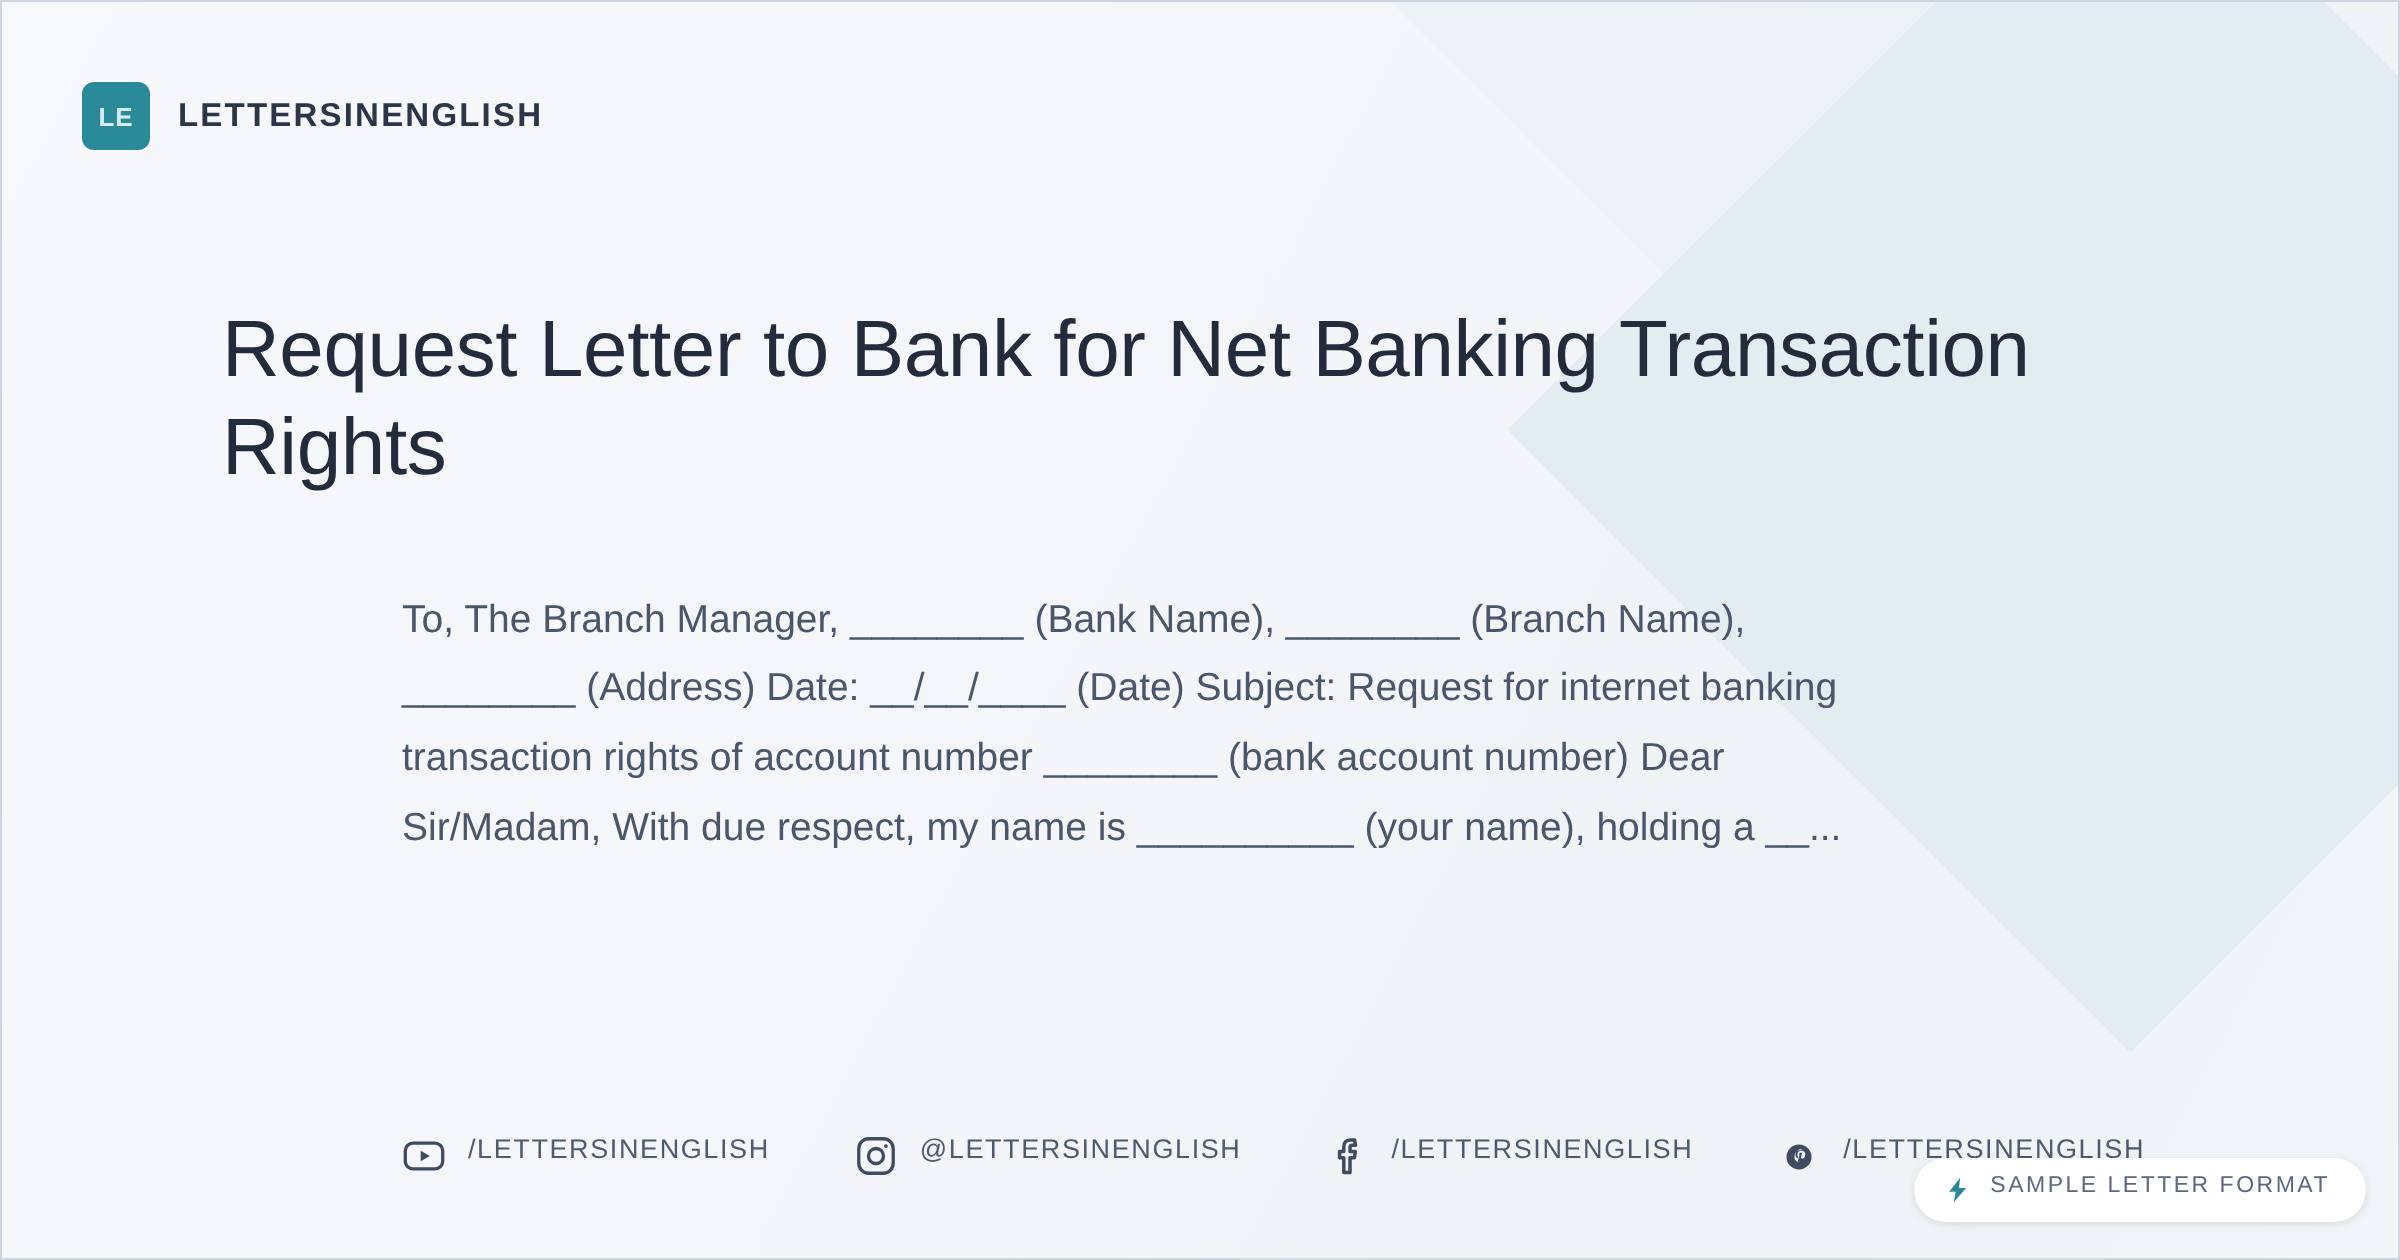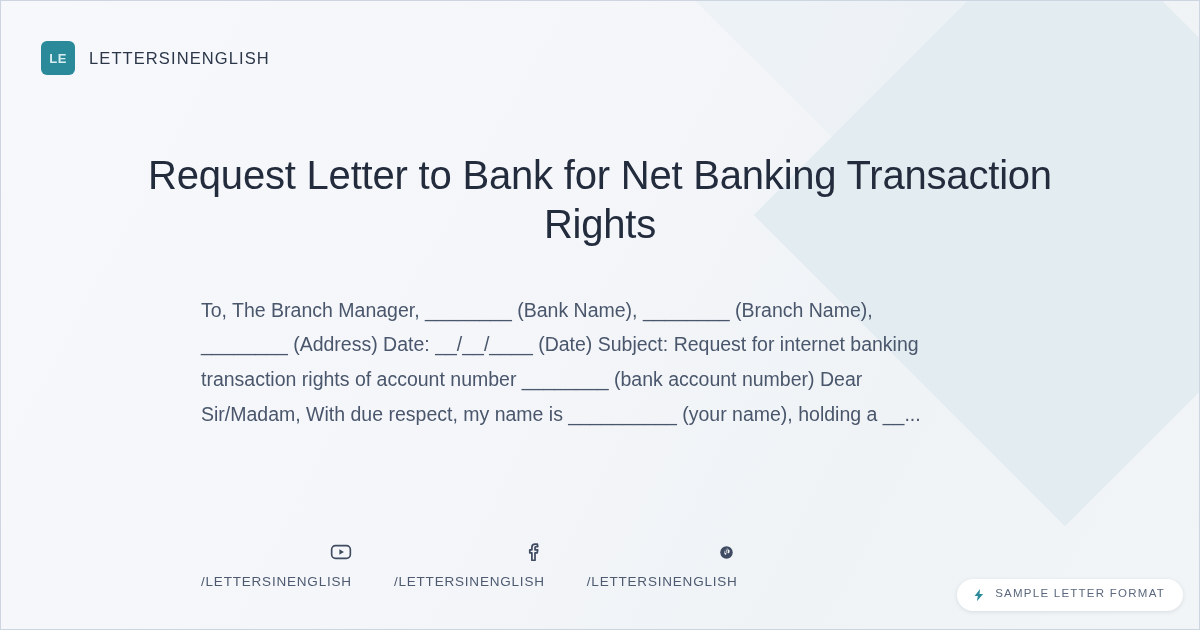--- a/index.html
+++ b/index.html
@@ -69,34 +69,33 @@
     font-weight: 600;
     letter-spacing: 0.5px;
     display: flex;
     align-items: center;
     justify-content: center;
   }
   .brand-name {
     font-size: 16.5px;
     letter-spacing: 1.1px;
     color: #2b3648;
-    font-weight: 400;
+    font-weight: 700;
   }
 
   
   .content {
     position: absolute;
     left: 0;
     right: 0;
     top: 150px;
     padding: 0 110px;
   }
   .title {
     margin: 0;
-    text-align: center;
     font-size: 40px;
     line-height: 1.22;
     font-weight: 400;
     color: #232c3d;
     letter-spacing: -0.2px;
   }
   .excerpt {
     margin: 44px 0 0 12px;
     width: 755px;
     margin-left: 90px;
@@ -111,23 +110,22 @@
     position: absolute;
     left: 200px;
     right: 0;
     bottom: 40px;
     display: flex;
     align-items: center;
     gap: 42px;
   }
   .social {
     display: flex;
-    align-items: flex-end;
+    align-items: flex-start;
     gap: 11px;
-    flex-direction: column;
   }
   .social-label {
     font-size: 13.5px;
     letter-spacing: 0.8px;
     color: #4d5a70;
   }
   .social-icon {
     width: 22px;
     height: 22px;
     display: flex;
@@ -189,20 +187,30 @@
     <div class="social">
       <span class="social-icon">
         <svg viewBox="0 0 24 24" width="22" height="22" fill="none" stroke="currentColor" stroke-width="1.8">
           <rect x="1.8" y="5" width="20.4" height="14" rx="4.2"></rect>
           <path d="M10.2 9.1 L15.2 12 L10.2 14.9 Z" fill="currentColor" stroke="none"></path>
         </svg>
       </span>
       <span class="social-label">/LETTERSINENGLISH</span>
     </div>
 
+    <div class="social">
+      <span class="social-icon">
+        <svg viewBox="0 0 24 24" width="22" height="22" fill="none" stroke="currentColor" stroke-width="1.8">
+          <rect x="2.6" y="2.6" width="18.8" height="18.8" rx="5.4"></rect>
+          <circle cx="12" cy="12" r="4.1"></circle>
+          <circle cx="17.4" cy="6.6" r="1.05" fill="currentColor" stroke="none"></circle>
+        </svg>
+      </span>
+      <span class="social-label">@LETTERSINENGLISH</span>
+    </div>
 
     <div class="social">
       <span class="social-icon">
         <svg viewBox="0 0 24 24" width="22" height="22" fill="none" stroke="currentColor" stroke-width="1.9" stroke-linejoin="round" stroke-linecap="round">
           <path d="M15.6 3.3 h-2.3 c-2.2 0 -3.6 1.4 -3.6 3.6 V9.6 H7.4 v3.3 h2.3 V21 h3.4 v-8.1 h2.4 l0.5 -3.3 h-2.9 V7.3 c0 -0.8 0.4 -1.2 1.2 -1.2 h1.8 Z"></path>
         </svg>
       </span>
       <span class="social-label">/LETTERSINENGLISH</span>
     </div>
 

